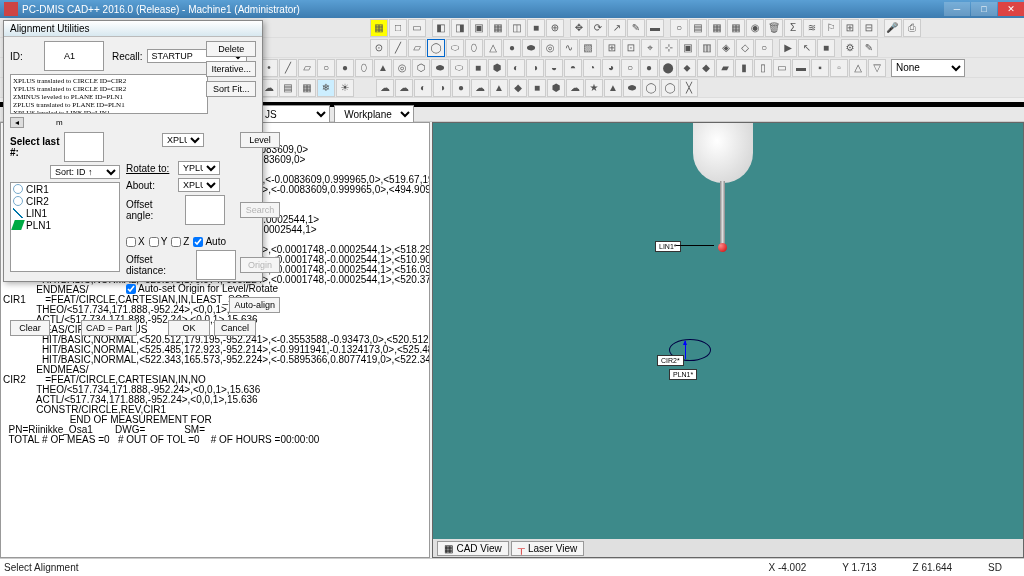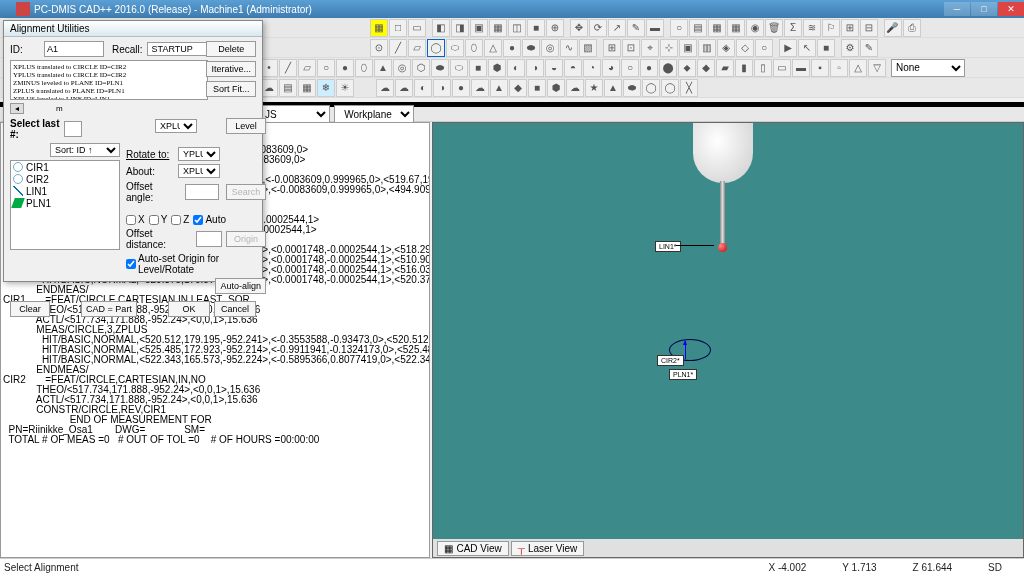--- a/index.html
+++ b/index.html
@@ -1,19 +1,19 @@
 <!DOCTYPE html>
 <html><head>
 <meta charset="utf-8">
 <style>
 * { box-sizing: border-box; margin: 0; padding: 0; font-family: Tahoma, sans-serif; font-size: 10px; }
 body { width: 1024px; height: 576px; background: #f0f0f0; position: relative; overflow: hidden; }
 
 
-.title-bar { height: 18px; background: linear-gradient(#5a9fd4, #3d7cb0); display: flex; align-items: center; padding-left: 16px; color: white; font-size: 10px; }
+.title-bar { height: 18px; background: linear-gradient(#5a9fd4, #3d7cb0); display: flex; align-items: center; padding-left: 4px; color: white; font-size: 10px; }
 .title-bar .icon { width: 14px; height: 14px; background: #c44; margin-right: 4px; }
 .window-controls { margin-left: auto; display: flex; gap: 1px; }
 .window-controls div { width: 26px; height: 14px; background: rgba(255,255,255,0.2); display: flex; align-items: center; justify-content: center; font-size: 9px; }
 .window-controls .close { background: #d44; }
 
 
 .toolbar-area { background: #e8e8e8; }
 .toolbar-row { height: 20px; display: flex; align-items: center; padding: 1px 2px; gap: 1px; border-bottom: 1px solid #ddd; }
 .tool-btn { width: 18px; height: 18px; background: #f0f0f0; border: 1px solid #ccc; display: inline-flex; align-items: center; justify-content: center; font-size: 10px; color: #555; }
 .tool-sep { width: 4px; }
@@ -36,21 +36,21 @@
 
 .view-tabs { position: absolute; bottom: 0; left: 0; right: 0; height: 18px; background: #e0e0e0; display: flex; align-items: center; padding-left: 4px; gap: 2px; }
 .view-tab { background: #f5f5f5; border: 1px solid #999; padding: 1px 6px; font-size: 9px; display: flex; align-items: center; gap: 3px; }
 
 
 .dialog { position: absolute; top: 20px; left: 3px; width: 260px; height: 262px; background: #f0f0f0; border: 1px solid #888; box-shadow: 2px 2px 6px rgba(0,0,0,0.3); }
 .dialog-title { height: 16px; background: linear-gradient(#fff, #d8e8f0); padding-left: 6px; font-size: 10px; display: flex; align-items: center; border-bottom: 1px solid #bbb; }
 .dialog-body { padding: 4px 6px; font-size: 9px; }
 .dlg-row { display: flex; align-items: center; gap: 4px; margin-bottom: 3px; }
 .dlg-label { min-width: 30px; }
-.dlg-input { border: 1px solid #999; height: 16px; padding: 0 2px; font-size: 9px; }
+.dlg-input { border: 1px solid #999; height: 30px; padding: 0 19px; font-size: 9px; }
 .dlg-select { border: 1px solid #999; height: 14px; font-size: 9px; background: white; }
 .dlg-textarea { width: 198px; height: 40px; border: 1px solid #999; font-size: 7px; padding: 2px; resize: none; font-family: Tahoma; overflow:hidden; }
 .dlg-btn { border: 1px solid #999; background: #f5f5f5; height: 16px; min-width: 42px; font-size: 9px; padding: 0 4px; }
 .dlg-list { width: 110px; height: 90px; border: 1px solid #999; background: white; overflow: auto; font-size: 9px; }
 .dlg-list-item { display: flex; align-items: center; gap: 3px; padding: 0 2px; height: 12px; }
 .dlg-list-item .ico { width: 10px; height: 10px; display:inline-block; }
 .dlg-chk { display: inline-flex; align-items: center; gap: 2px; font-size: 9px; }
 .dlg-chk input { width: 10px; height: 10px; }
 .right-col { position: absolute; right: 6px; top: 20px; display: flex; flex-direction: column; gap: 4px; }
 

